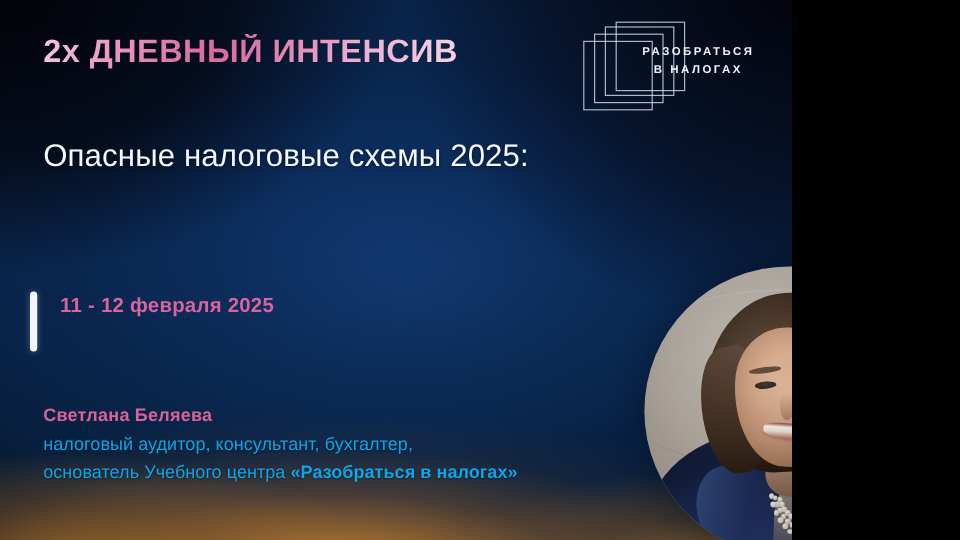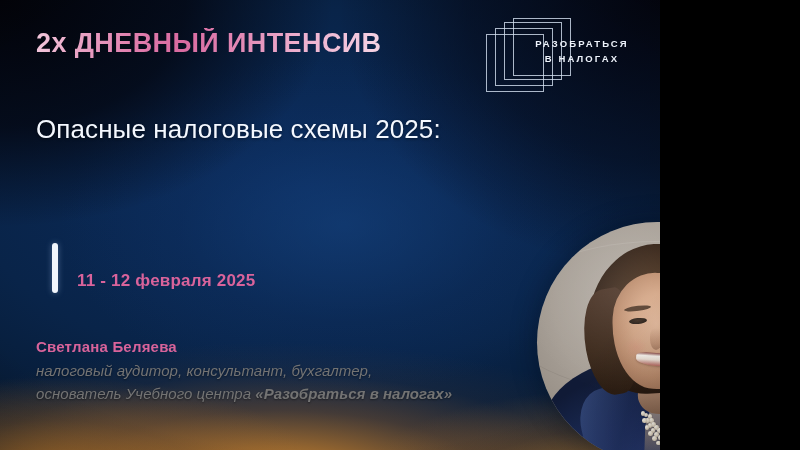--- a/index.html
+++ b/index.html
@@ -156,24 +156,24 @@
     font-weight: normal;
     line-height: 35px;
     letter-spacing: 0.1px;
     text-shadow: 0 1px 3px rgba(0,0,0,0.45);
   }
   .title .l2 { display: block; }
 
   
   .datetime {
     position: absolute;
-    left: 52px;
+    left: 25px;
     top: 243px;
     display: flex;
-    align-items: flex-end;
+    align-items: flex-start;
   }
   .dt-bar {
     width: 6px;
     height: 50px;
     border-radius: 3px;
     background: #f2f6fc;
     box-shadow: 0 0 6px rgba(190,215,255,0.35);
     flex: 0 0 auto;
   }
   .dt-lines {
@@ -205,25 +205,24 @@
   .sp-name {
     font-size: 15px;
     font-weight: bold;
     color: #d8639a;
     letter-spacing: 0.2px;
     line-height: 21px;
     margin-bottom: 2px;
   }
   .sp-role {
     font-size: 15px;
-    color: #737373;
+    color: #0ea5e9;
     line-height: 23px;
     letter-spacing: 0.05px;
     text-shadow: 0 1px 2px rgba(0,0,0,0.4);
-    font-style: italic;
   }
   .sp-role .l2 { display: block; }
   .sp-role b { font-weight: bold; }
 
   
   .portrait {
     position: absolute;
     left: 537px;
     top: 222px;
     width: 241px;

